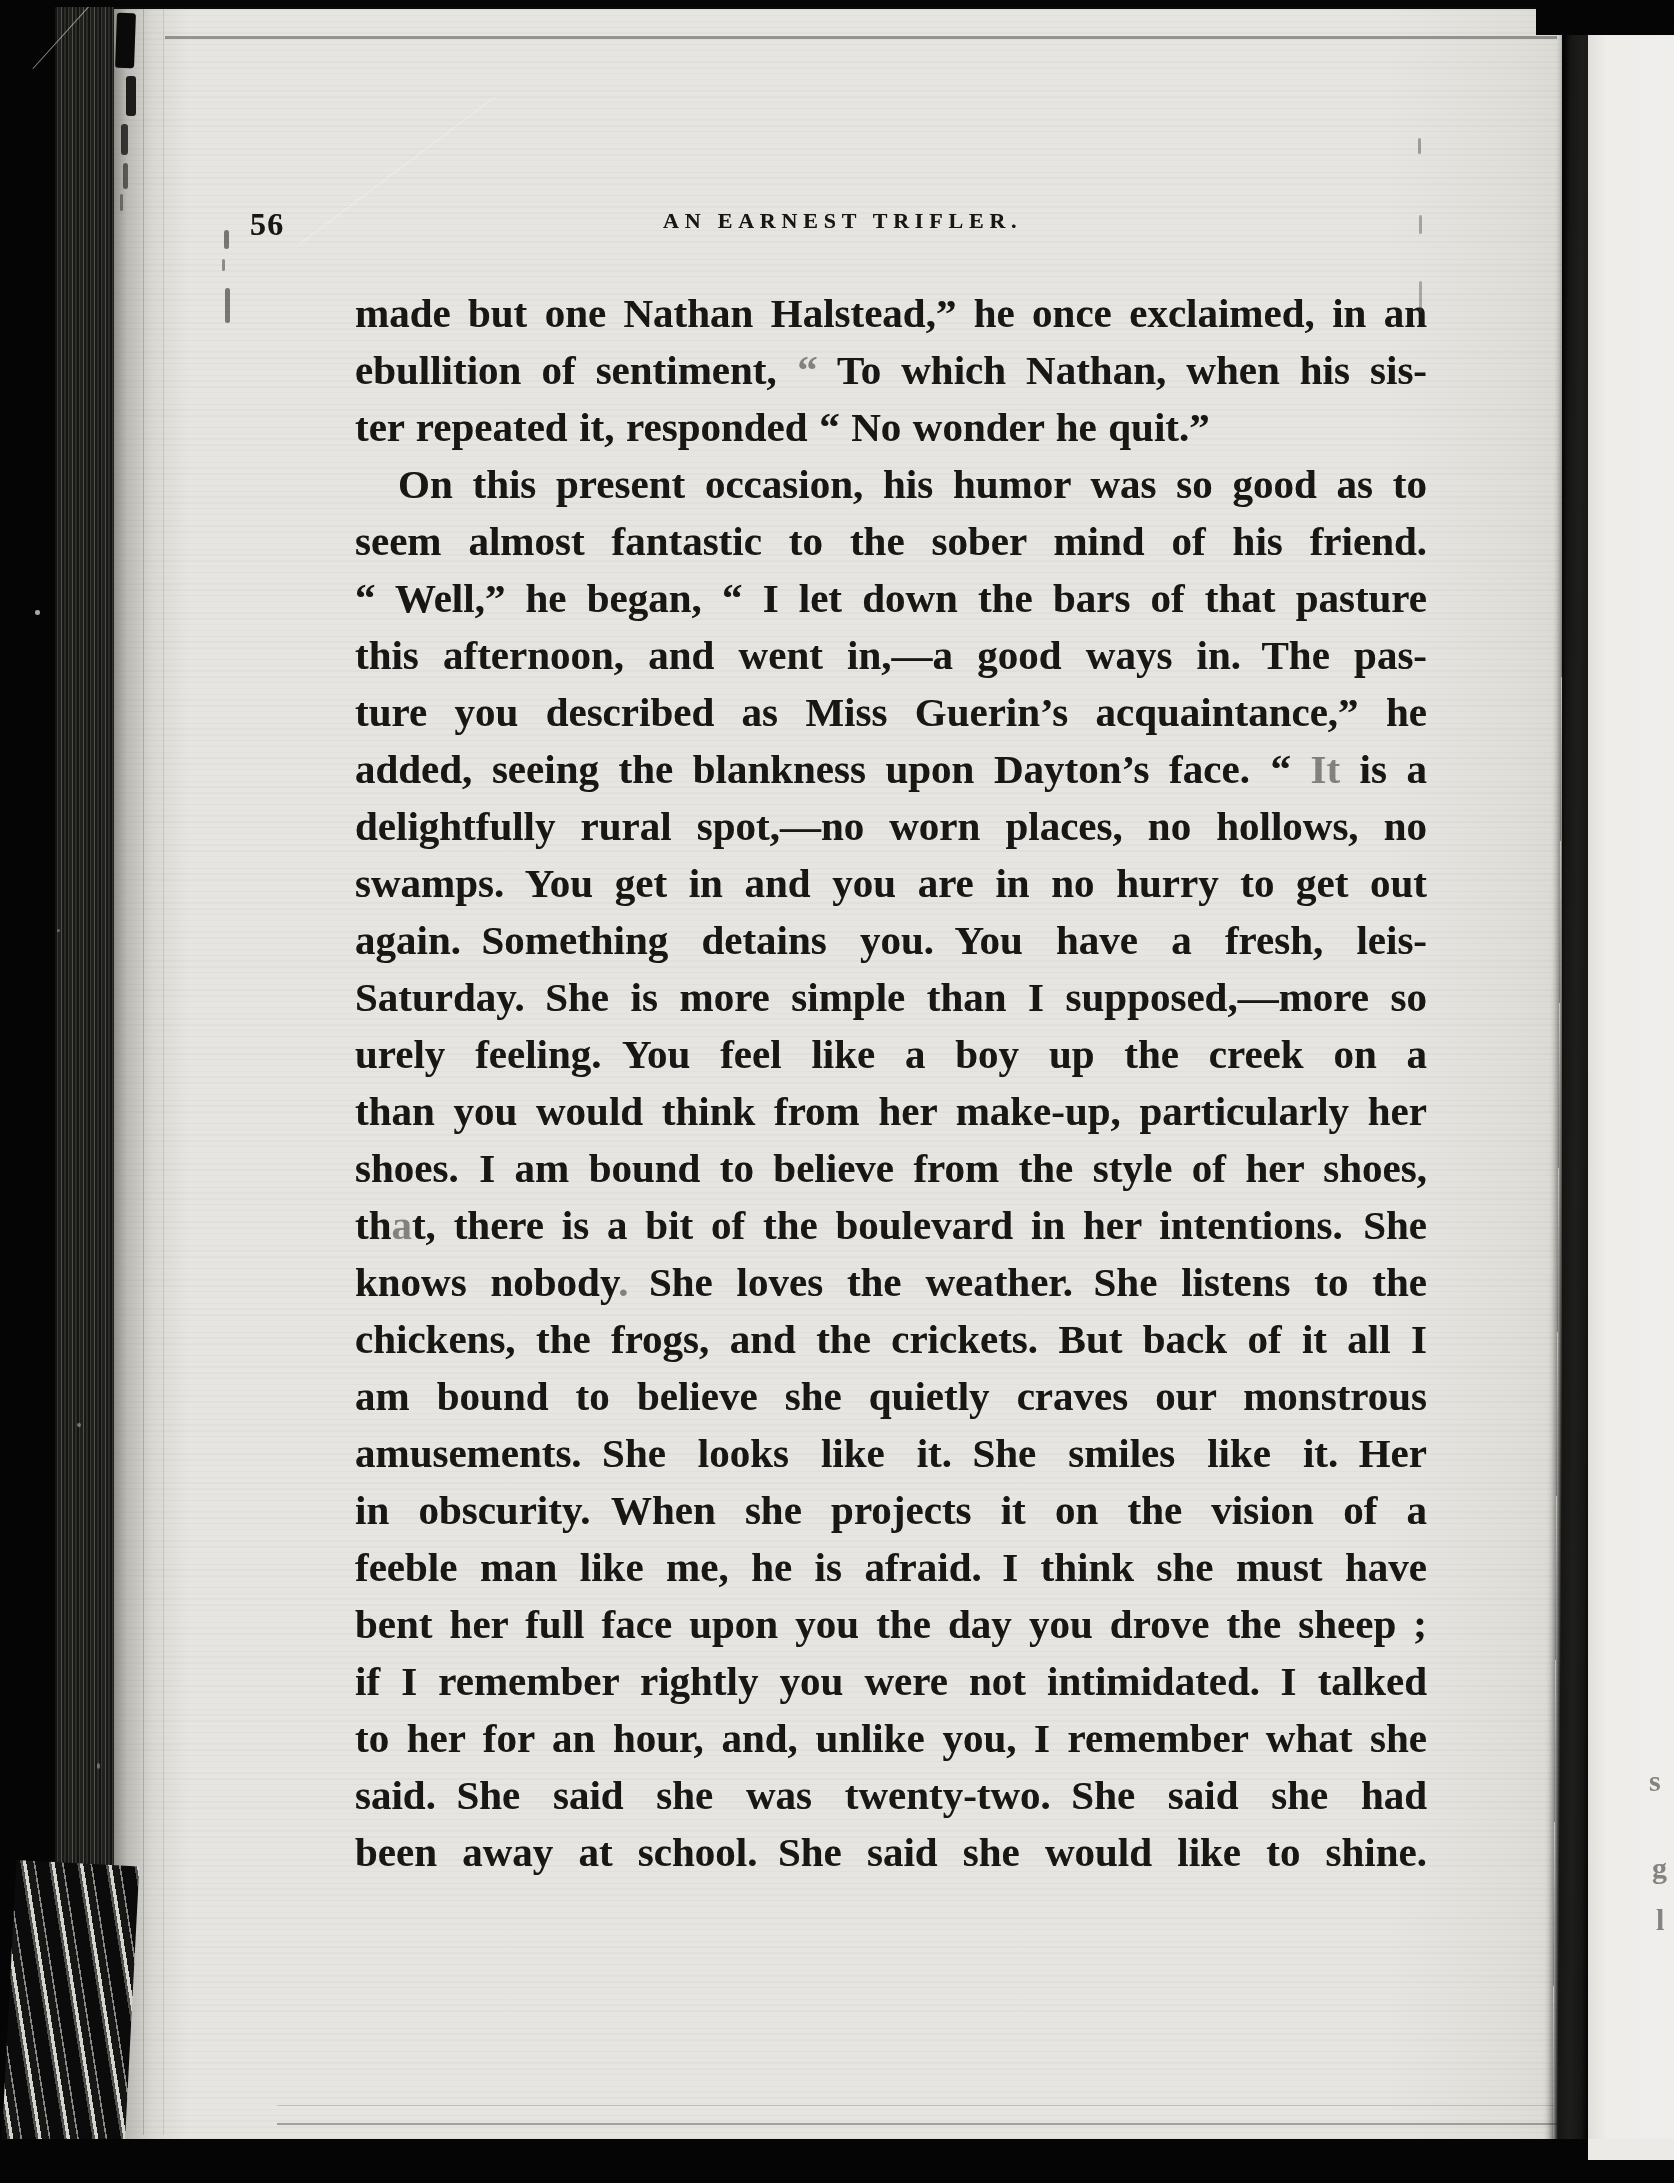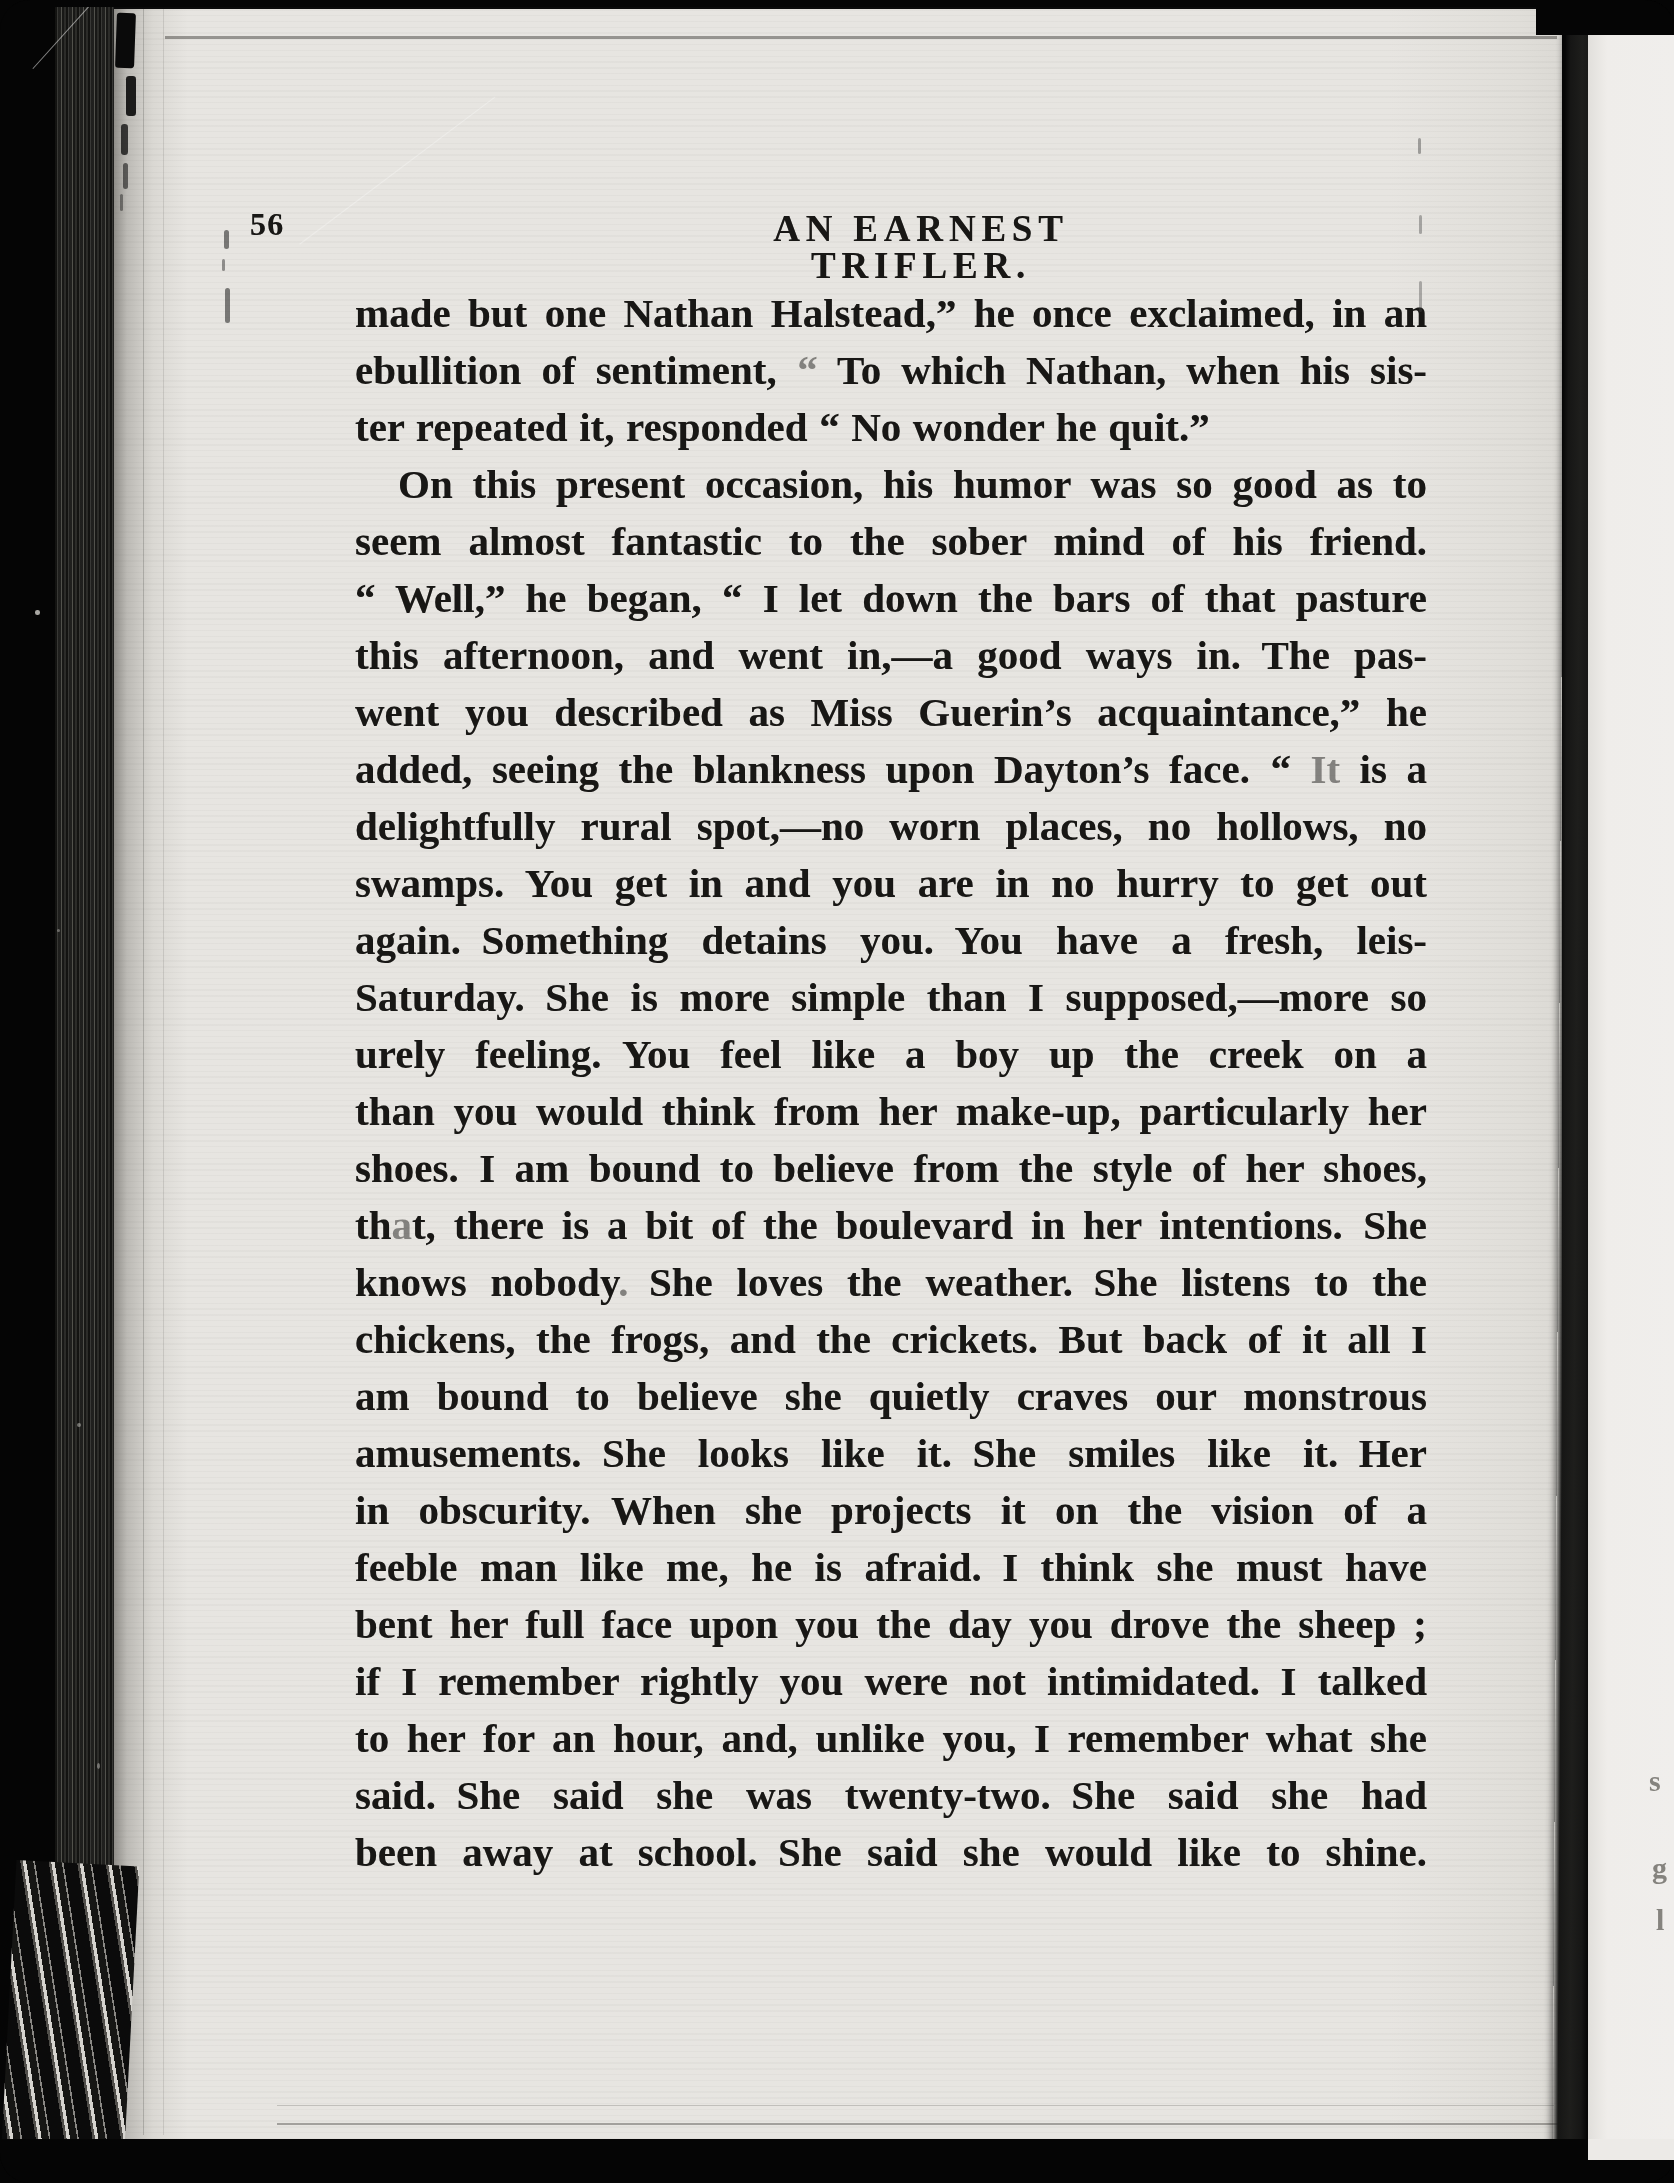--- a/index.html
+++ b/index.html
@@ -50,22 +50,22 @@
   .top-right-cap{position:absolute;left:1536px;top:0;width:139px;height:35px;background:#050505;}
   .bottom-band{position:absolute;left:0;top:2139px;width:1675px;height:44px;background:#050505;}
   .bottom-right-patch{position:absolute;left:1588px;top:2139px;width:86px;height:20.6px;background:#eceae7;}
   
   .page-number{
     position:absolute;left:250px;top:208px;
     font-size:32px;font-weight:bold;line-height:1;color:var(--ink,#181715);
     letter-spacing:1.3px;text-shadow:0 0 0.6px rgba(24,23,21,.5);
   }
   .running-title{
-    position:absolute;left:663px;top:210px;width:516px;text-align:center;
-    font-size:37px;font-weight:bold;line-height:1;color:var(--ink,#181715);
+    position:absolute;left:663px;top:210px;width:516px;
+    font-size:22px;font-weight:bold;line-height:1;color:var(--ink,#181715);
     letter-spacing:5.8px;text-shadow:0 0 0.6px rgba(24,23,21,.5);
   }
   .body-text{
     position:absolute;left:355px;top:285px;width:1072px;
     font-size:41px;line-height:57px;font-weight:bold;color:var(--ink,#181715);
     word-spacing:1.3px;text-shadow:0 0 0.6px rgba(24,23,21,.4);
   }
   .tline{text-align:justify;text-align-last:justify;height:57px;white-space:normal;}
   .tline.left{text-align:center;text-align-last:left;}
   .faint{color:rgba(24,23,21,.13);}
@@ -121,21 +121,21 @@
   <div class="running-title">AN EARNEST TRIFLER.</div>
 
   <div class="body-text">
       <div class="tline">made but one Nathan Halstead,” he once exclaimed, in an</div>
       <div class="tline">ebullition of sentiment, <span class="faint">“</span> To which Nathan, when his sis-</div>
       <div class="tline left">ter repeated it, responded “ No wonder he quit.”</div>
       <div class="tline" style="text-indent: 43px;">On this present occasion, his humor was so good as to</div>
       <div class="tline">seem almost fantastic to the sober mind of his friend.</div>
       <div class="tline">“ Well,” he began, “ I let down the bars of that pasture</div>
       <div class="tline">this afternoon, and went in,—a good ways in. The pas-</div>
-      <div class="tline">went you described as Miss Guerin’s acquaintance,” he</div>
+      <div class="tline">ture you described as Miss Guerin’s acquaintance,” he</div>
       <div class="tline">added, seeing the blankness upon Dayton’s face. “ <span class="faint">It</span> is a</div>
       <div class="tline">delightfully rural spot,—no worn places, no hollows, no</div>
       <div class="tline">swamps. You get in and you are in no hurry to get out</div>
       <div class="tline">again. Something detains you. You have a fresh, leis-</div>
       <div class="tline">Saturday. She is more simple than I supposed,—more so</div>
       <div class="tline">urely feeling. You feel like a boy up the creek on a</div>
       <div class="tline">than you would think from her make-up, particularly her</div>
       <div class="tline">shoes. I am bound to believe from the style of her shoes,</div>
       <div class="tline">th<span class="faint">a</span>t, there is a bit of the boulevard in her intentions. She</div>
       <div class="tline">knows nobody<span class="faint">.</span> She loves the weather. She listens to the</div>

